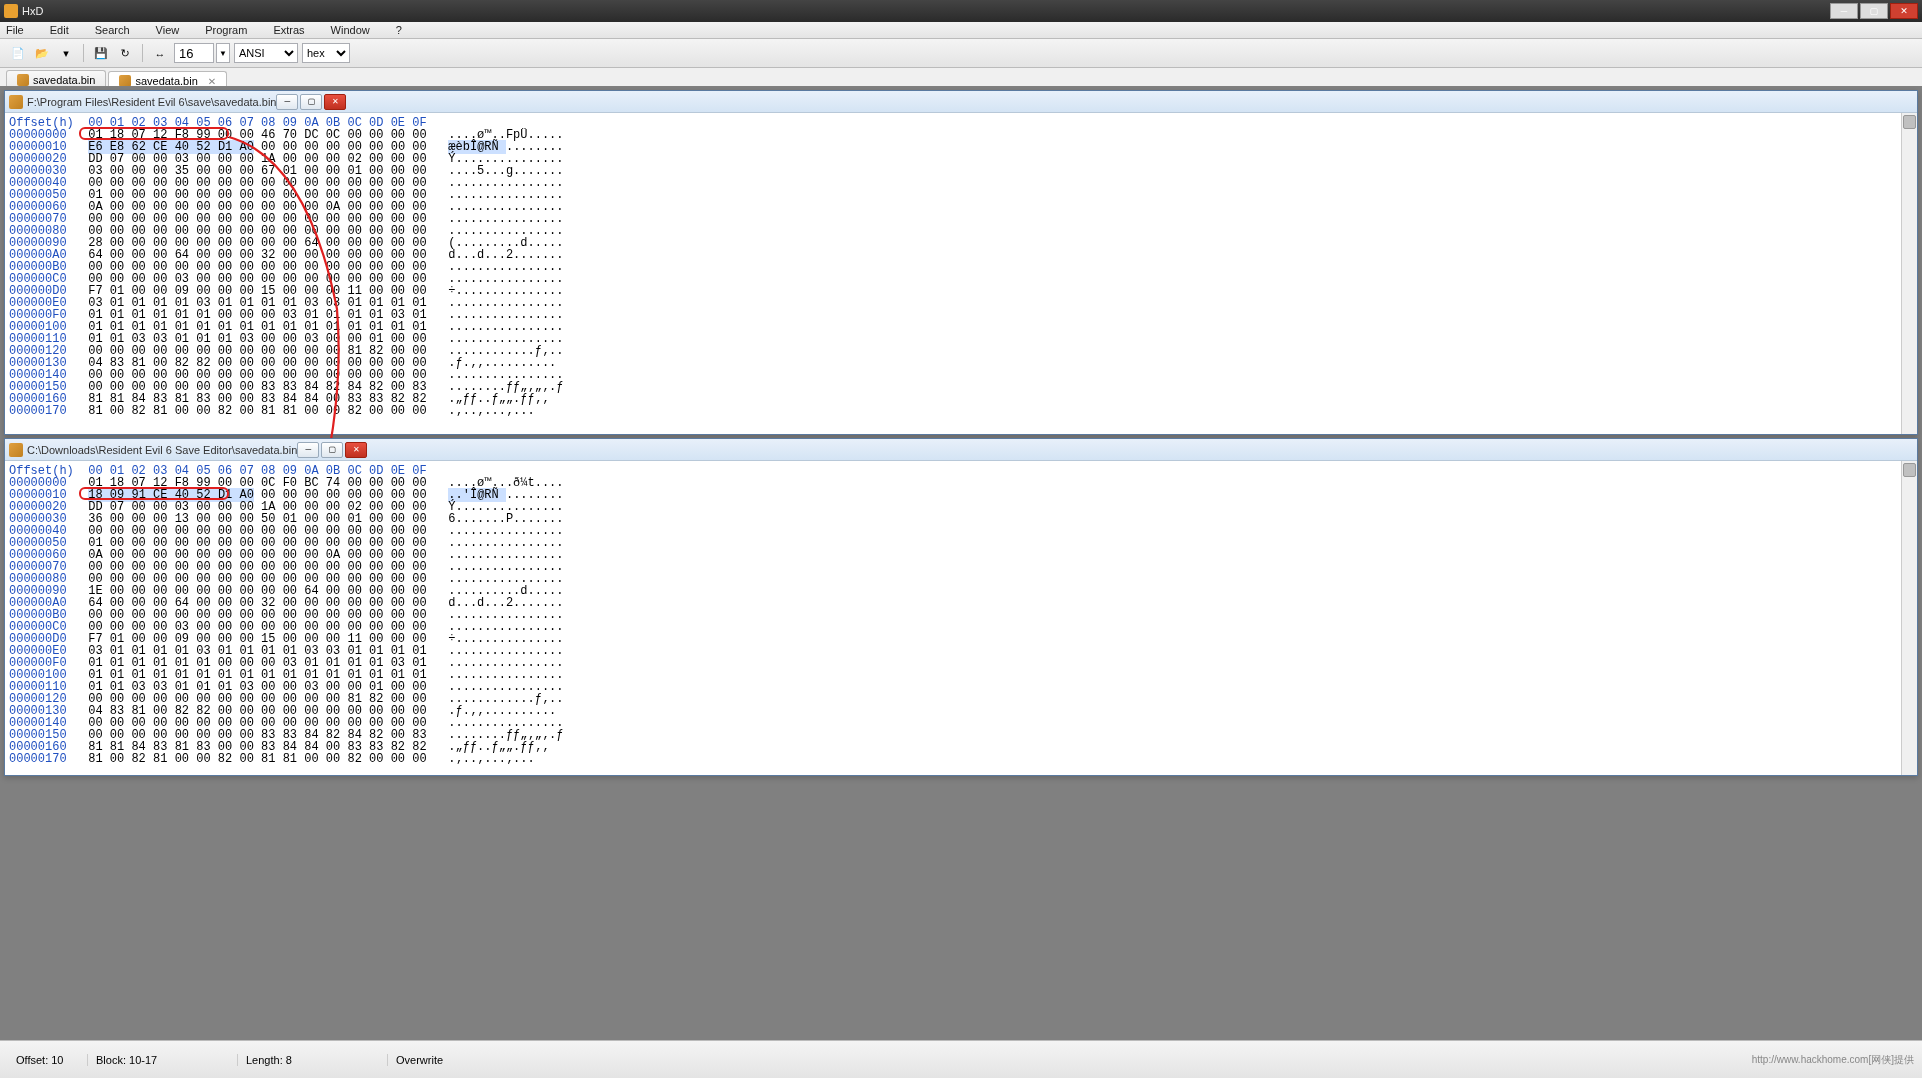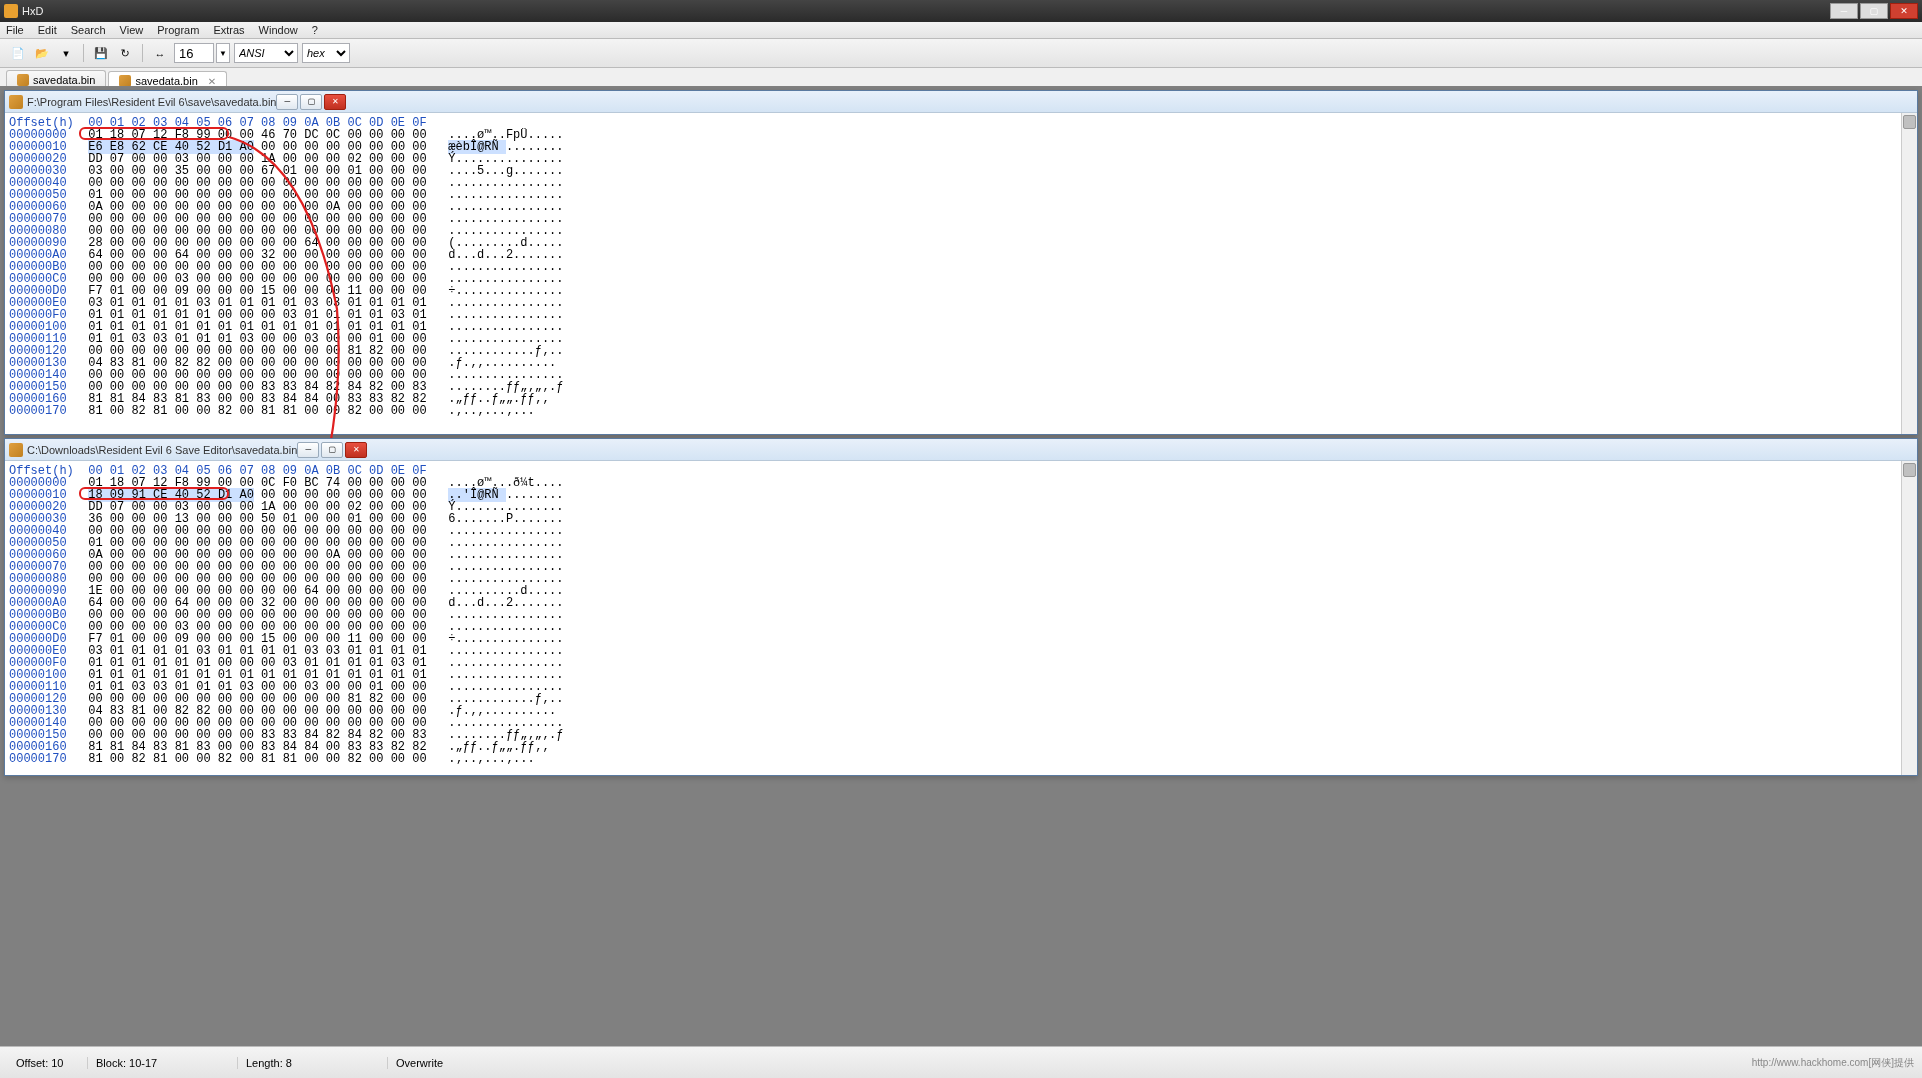--- a/index.html
+++ b/index.html
@@ -4,28 +4,28 @@
 <style>
 * { margin: 0; padding: 0; box-sizing: border-box; }
 body { font-family: 'Segoe UI', Tahoma, sans-serif; font-size: 11px; background: #f0f0f0; overflow: hidden; }
 .titlebar { background: linear-gradient(to bottom, #444, #2a2a2a); height: 22px; display: flex; align-items: center; justify-content: space-between; padding: 0 4px; color: #fff; }
 .titlebar-left { display: flex; align-items: center; gap: 4px; }
 .titlebar-icon { width: 14px; height: 14px; background: #e8a030; border-radius: 2px; }
 .titlebar-title { font-size: 11px; color: #eee; }
 .win-controls { display: flex; gap: 2px; }
 .win-btn { width: 28px; height: 16px; background: #ddd; border: 1px solid #999; display: flex; align-items: center; justify-content: center; font-size: 9px; cursor: pointer; }
 .win-btn.close { background: #d04030; border-color: #a02010; color: #fff; }
-.menubar { background: linear-gradient(to bottom, #f4f4f4, #e4e4e4); border-bottom: 1px solid #bbb; padding: 2px 6px; display: flex; gap: 14px; font-size: 11px; }
+.menubar { background: linear-gradient(to bottom, #f4f4f4, #e4e4e4); border-bottom: 1px solid #bbb; padding: 2px 6px; display: flex; gap: 26px; font-size: 11px; }
 .menu-item { cursor: pointer; color: #222; }
 .toolbar { background: linear-gradient(to bottom, #f4f4f4, #e4e4e4); border-bottom: 1px solid #bbb; padding: 4px 8px; display: flex; align-items: center; gap: 4px; }
 .tb-btn { width: 20px; height: 20px; border: 1px solid transparent; display: flex; align-items: center; justify-content: center; cursor: pointer; }
 .tb-sep { width: 1px; height: 18px; background: #bbb; margin: 0 3px; }
 .tb-input { height: 20px; border: 1px solid #abadb3; padding: 0 4px; font-size: 13px; background: #fff; }
 .tb-input.num { width: 40px; }
-.tb-select { height: 20px; border: 1px solid #abadb3; font-size: 11px; background: #fff; font-style: italic; }
+.tb-select { height: 20px; border: 1px solid #abadb3; font-size: 11px; background: #fff; }
 .tabbar { background: #f0f0f0; border-bottom: 1px solid #bbb; padding: 2px 6px 0 6px; display: flex; gap: 0; }
 .tab { padding: 3px 10px; border: 1px solid #bbb; border-bottom: none; background: linear-gradient(to bottom, #f8f8f8, #eaeaea); font-size: 11px; cursor: pointer; display: flex; align-items: center; gap: 4px; border-radius: 3px 3px 0 0; margin-right: 2px; }
 .tab.active { background: #fff; position: relative; top: 1px; }
 .tab-icon { width: 12px; height: 12px; background: linear-gradient(135deg, #e0a040, #c08020); border-radius: 2px; }
 .tab-close { margin-left: 6px; color: #888; font-size: 10px; }
 .workspace { position: absolute; top: 86px; left: 0; right: 0; bottom: 22px; background: #808080; overflow: hidden; }
 .mdi-window { position: absolute; background: #fff; border: 1px solid #5a7aa0; box-shadow: 0 2px 6px rgba(0,0,0,0.2); }
 .mdi-title { height: 22px; background: linear-gradient(to bottom, #e8f0fa, #d4e4f4); border-bottom: 1px solid #b8c8d8; display: flex; align-items: center; padding: 0 4px; font-size: 11px; }
 .mdi-title-left { display: flex; align-items: center; gap: 4px; color: #333; }
 .mdi-icon { width: 14px; height: 14px; background: linear-gradient(135deg, #e0a040, #c08020); border-radius: 2px; }
@@ -33,21 +33,21 @@
 .mdi-btn { width: 22px; height: 16px; border: 1px solid #9ab; background: linear-gradient(to bottom, #fff, #e0e8f0); display: flex; align-items: center; justify-content: center; font-size: 8px; cursor: pointer; border-radius: 2px; }
 .mdi-btn.close { background: linear-gradient(to bottom, #e85040, #c03020); color: #fff; border-color: #a02010; }
 .hex-view { font-family: 'Courier New', monospace; font-size: 12px; line-height: 12px; padding: 4px; white-space: pre; overflow: auto; position: relative; color: #000; }
 .hex-header { color: #2050c0; margin-bottom: 2px; }
 .hex-offset { color: #2050c0; }
 .hex-line { display: block; }
 .hex-sel { background: #cce0ff; }
 .ascii-sel { background: #cce0ff; }
 .scrollbar-v { position: absolute; right: 0; top: 22px; bottom: 0; width: 16px; background: #f0f0f0; border-left: 1px solid #ccc; }
 .sb-thumb { position: absolute; left: 1px; right: 1px; background: #c0c0c0; border: 1px solid #999; border-radius: 2px; }
-.statusbar { position: absolute; bottom: 0; left: 0; right: 0; height: 32px; background: linear-gradient(to bottom, #f4f4f4, #e4e4e4); border-top: 1px solid #bbb; display: flex; align-items: center; padding: 0 8px; font-size: 11px; }
+.statusbar { position: absolute; bottom: 0; left: 0; right: 0; height: 38px; background: linear-gradient(to bottom, #f4f4f4, #e4e4e4); border-top: 1px solid #bbb; display: flex; align-items: center; padding: 0 8px; font-size: 11px; }
 .sb-cell { padding: 0 8px; border-right: 1px solid #ccc; min-width: 80px; }
 .sb-cell:last-of-type { border: none; }
 .sb-right { margin-left: auto; font-size: 10px; color: #888; }
 .annotation { position: absolute; pointer-events: none; }
 .red-box { border: 2px solid #e02020; border-radius: 6px; }
 </style>
 </head>
 <body>
 
 <div class="titlebar">

